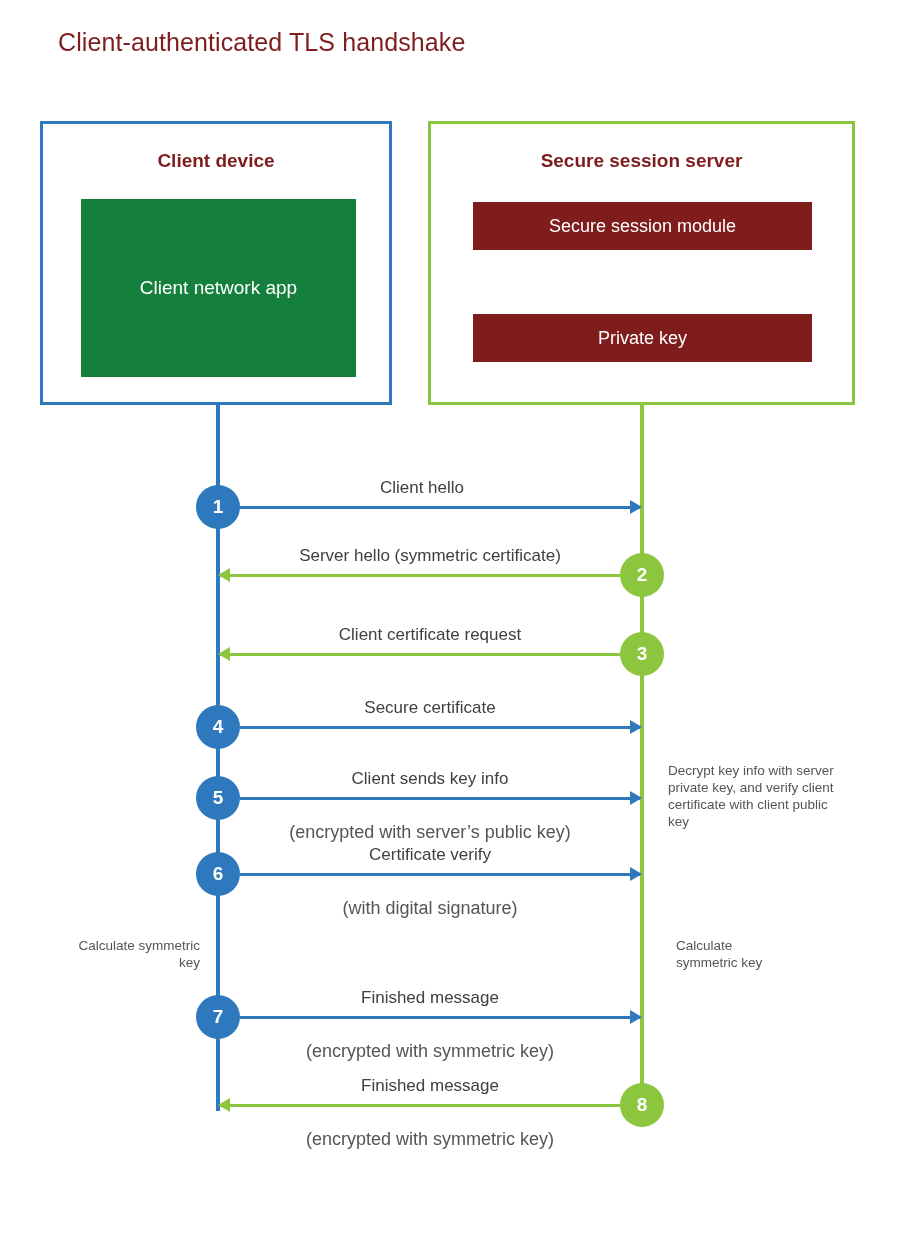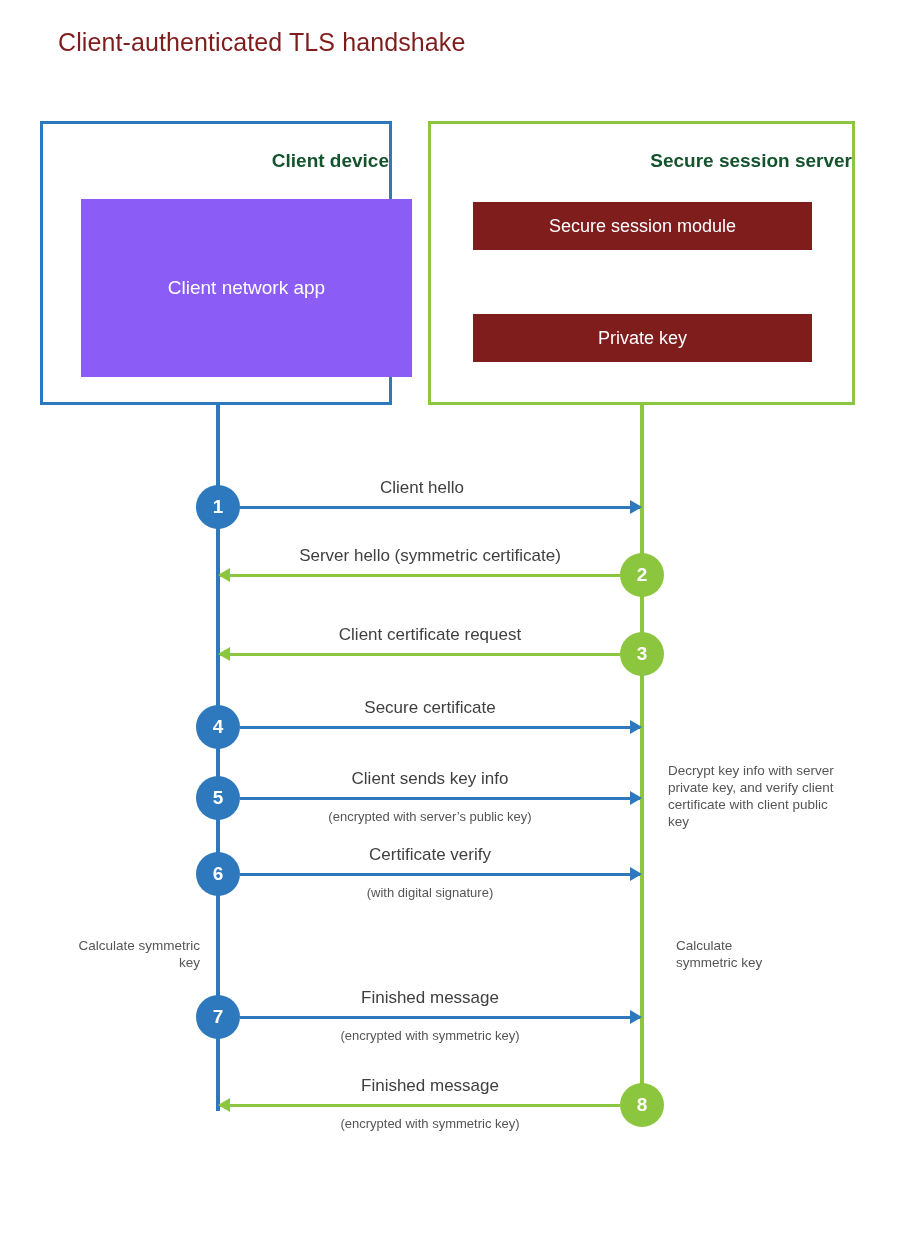--- a/index.html
+++ b/index.html
@@ -48,34 +48,34 @@
     width: 427px;
     height: 284px;
     border: 3px solid #8CC63E;
     text-decoration: underline;
   }
   .actor-title {
     position: absolute;
     left: 0;
     right: 0;
     top: 26px;
-    text-align: right;
+    text-align: center;
     font-size: 19px;
     font-weight: bold;
-    color: #14532d;
+    color: #7f1d1d;
   }
 
   
   #client-network-app {
     position: absolute;
     left: 38px;
     top: 75px;
-    width: 331px;
+    width: 275px;
     height: 178px;
-    background: #8b5cf6;
+    background: #15803d;
     color: #ffffff;
     font-size: 19px;
     line-height: 26px;
     display: flex;
     align-items: center;
     justify-content: center;
     text-align: center;
   }
 
   
@@ -151,23 +151,24 @@
   .msg-label {
     position: absolute;
     text-align: center;
     font-size: 17px;
     color: #404040;
     white-space: nowrap;
   }
   .msg-sublabel {
     position: absolute;
     text-align: center;
-    font-size: 13px;
+    font-size: 18px;
     color: #555555;
     white-space: nowrap;
+    margin-top: 13px;
   }
   .side-note {
     position: absolute;
     font-size: 13.5px;
     line-height: 17px;
     color: #555555;
   }
   .side-note.right-align { text-align: right; }
   .side-note.left-align  { text-align: left; }
 </style>

